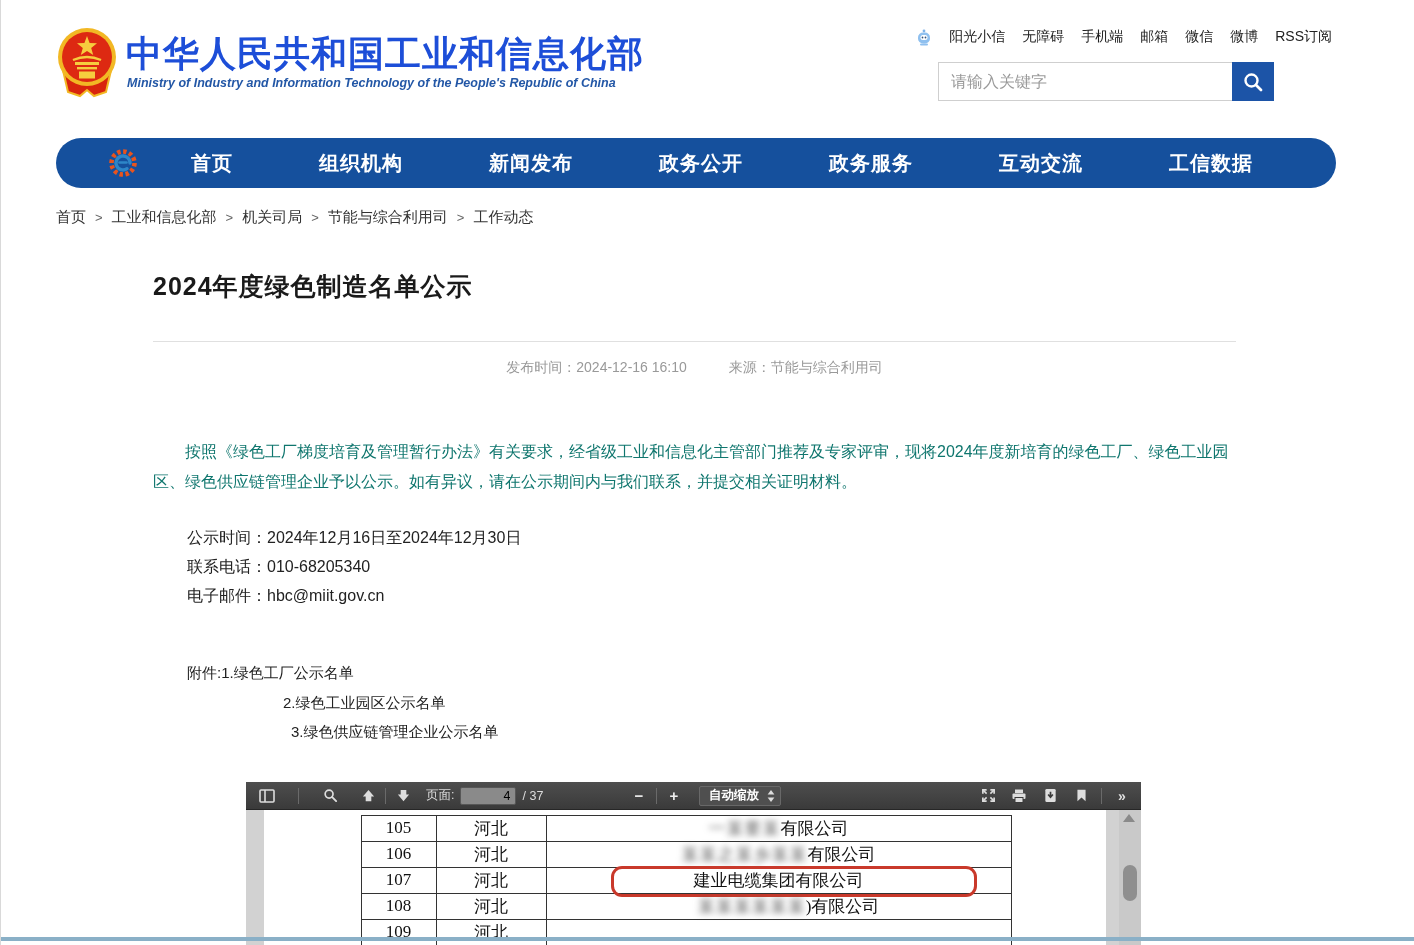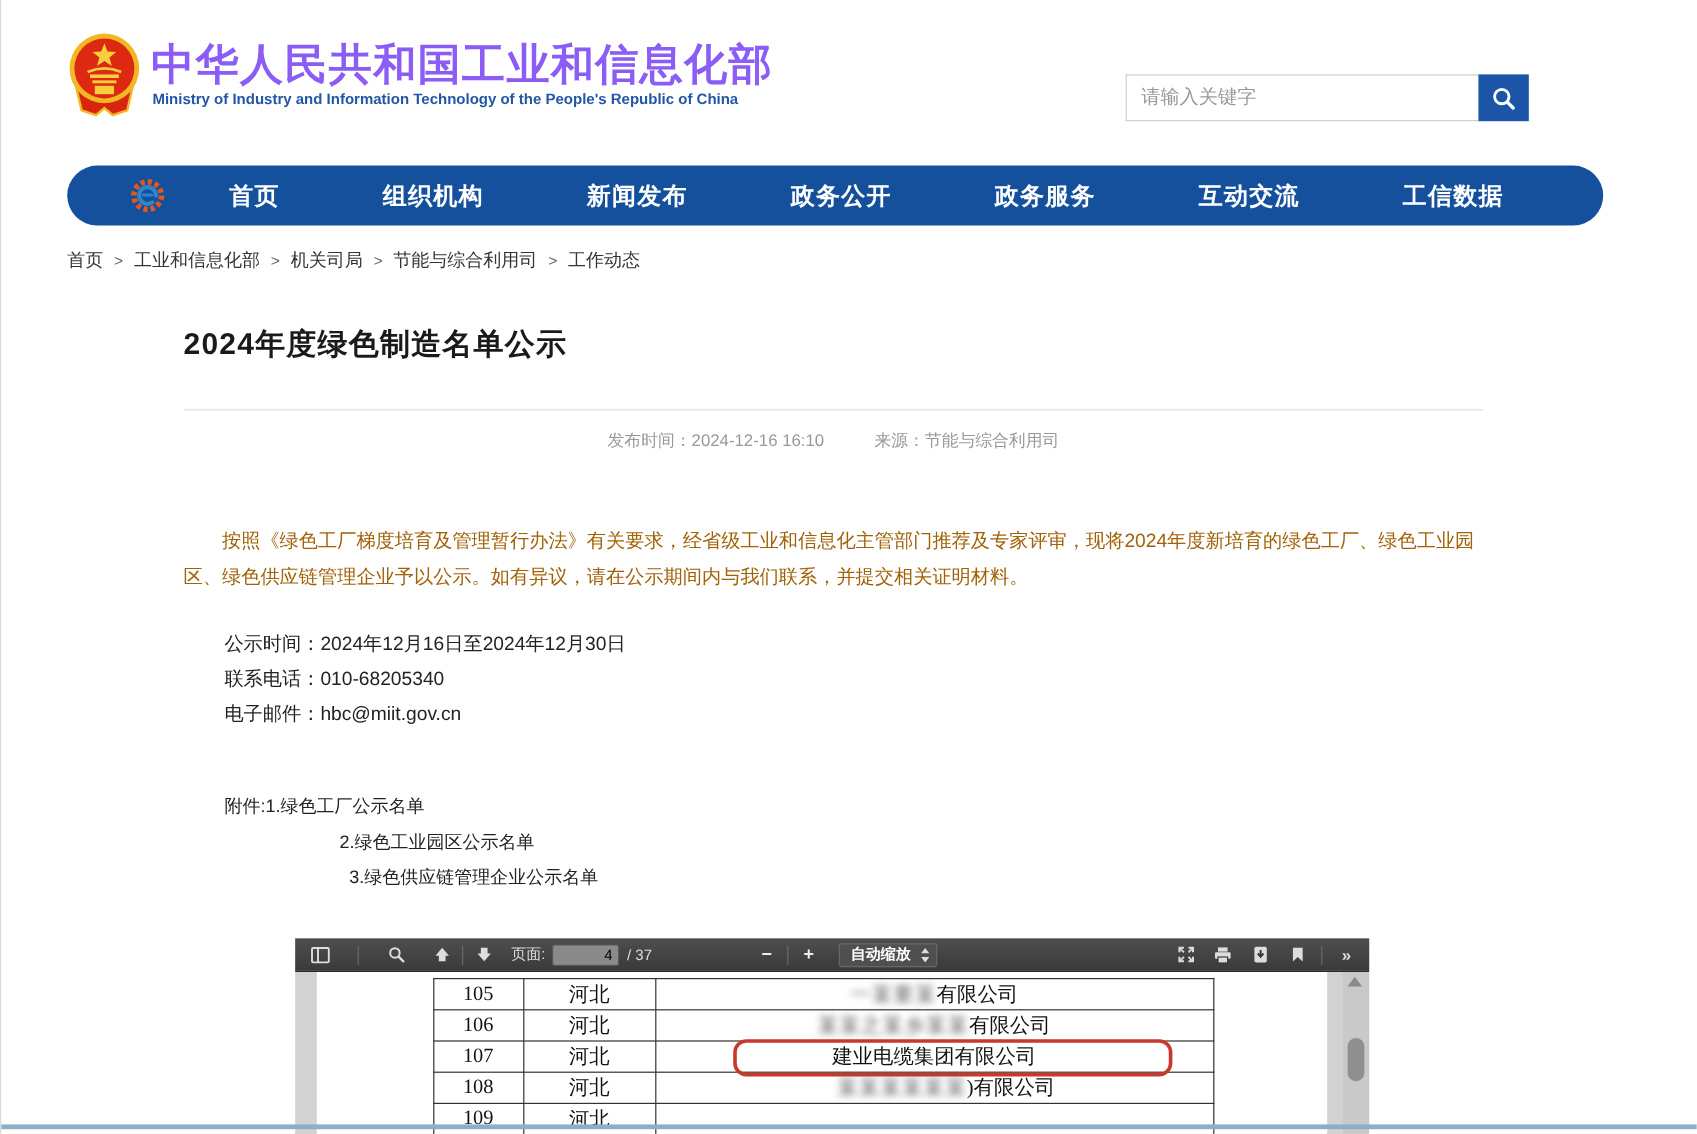--- a/index.html
+++ b/index.html
@@ -6,23 +6,23 @@
   html,body { background:#fff; }
   body { font-family:"Liberation Sans", sans-serif; }
   #screen {
     position:relative; width:1414px; height:945px; background:#fff;
     overflow:hidden; border-left:1px solid #d9d9d9;
   }
 
   
   .emblem { position:absolute; left:55px; top:26px; width:62px; height:72px; }
   .site-title { position:absolute; left:125px; top:30px; font-size:36px; font-weight:bold;
-    color:#8b5cf6; letter-spacing:1px; white-space:nowrap; }
+    color:#1d4ed8; letter-spacing:1px; white-space:nowrap; }
   .site-subtitle { position:absolute; left:126px; top:76px; font-size:12.5px; font-weight:bold;
-    color:#2357a6; white-space:nowrap; }
+    color:#2357a6; white-space:nowrap;font-style:italic; }
 
   .quick-links { position:absolute; top:28px; right:82px; display:flex; align-items:center;
     gap:17px; font-size:14px; color:#222; }
   .quick-links .ql-item { cursor:pointer; white-space:nowrap; }
   .mascot { width:16px; height:18px; display:inline-block; }
 
   .search-box { position:absolute; left:937px; top:62px; width:336px; height:39px;
     display:flex; }
   .search-input { flex:1; border:1px solid #cfcfcf; border-right:none; font-size:16px;
     padding:0 12px; color:#333; outline:none; }
@@ -45,21 +45,21 @@
   .crumb { cursor:pointer; white-space:nowrap; }
   .crumb-sep { color:#666; font-size:13px; }
 
   
   .article { position:absolute; left:152px; top:270px; width:1083px; }
   .article-title { text-align:left; font-size:25px; font-weight:bold; color:#1a1a1a;
     letter-spacing:1px; }
   .article-divider { margin-top:38px; border:none; border-top:1px solid #e0e0e0; }
   .article-meta { margin-top:17px; text-align:center; font-size:14px; color:#999; }
   .article-meta .meta-src { margin-left:38px; }
-  .article-body { margin-top:60px; font-size:16px; color:#a16207; line-height:30px;
+  .article-body { margin-top:60px; font-size:16px; color:#0f766e; line-height:30px;
     text-indent:2em; }
   .info-lines { margin-top:26px; margin-left:34px; font-size:16px; color:#222;
     line-height:29px; }
   .attachments { margin-top:48px; margin-left:34px; font-size:15px; color:#222;
     line-height:29.5px; }
   .attach-2 { margin-left:96px; }
   .attach-3 { margin-left:104px; }
 
   
   .pdf-viewer { position:absolute; left:245px; top:782px; width:895px; height:163px;
@@ -123,20 +123,39 @@
       <path d="M31 10 l2.6 7 7.4.3 -5.8 4.6 2 7.1 -6.2-4.1 -6.2 4.1 2-7.1 -5.8-4.6 7.4-.3 Z" fill="#f6cd3e"></path>
       <rect x="19" y="36" width="24" height="3" fill="#f6cd3e"></rect>
       <rect x="21" y="41" width="20" height="2.4" fill="#f6cd3e"></rect>
       <rect x="23" y="45.5" width="16" height="7" fill="#f6cd3e"></rect>
       <path d="M17 34 q14 -6 28 0" fill="none" stroke="#f6cd3e" stroke-width="2.4"></path>
     </svg>
   </div>
   <div class="site-title">中华人民共和国工业和信息化部</div>
   <div class="site-subtitle">Ministry of Industry and Information Technology of the People's Republic of China</div>
 
+  <div class="quick-links">
+    <span class="mascot">
+      <svg viewBox="0 0 16 18" width="16" height="18">
+        <circle cx="8" cy="3" r="1.4" fill="#7fb3e8"></circle>
+        <rect x="2" y="4.5" width="12" height="11" rx="5" fill="#8fc0ef"></rect>
+        <rect x="4.5" y="7" width="7" height="5" rx="2.5" fill="#fff"></rect>
+        <circle cx="6.5" cy="9.5" r=".9" fill="#33557f"></circle>
+          <circle cx="9.5" cy="9.5" r=".9" fill="#33557f"></circle>
+        <rect x="4" y="15.5" width="8" height="2" rx="1" fill="#8fc0ef"></rect>
+      </svg>
+    </span>
+    <span class="ql-item">阳光小信</span>
+    <span class="ql-item">无障碍</span>
+    <span class="ql-item">手机端</span>
+    <span class="ql-item">邮箱</span>
+    <span class="ql-item">微信</span>
+    <span class="ql-item">微博</span>
+    <span class="ql-item">RSS订阅</span>
+  </div>
 
   <div class="search-box">
     <input class="search-input" type="text" placeholder="请输入关键字" style="">
     <button class="search-btn">
       <span>
         <svg viewBox="0 0 22 22" width="22" height="22">
           <circle cx="9.5" cy="9.5" r="6" fill="none" stroke="#fff" stroke-width="2.4"></circle>
           <line x1="14" y1="14" x2="19" y2="19" stroke="#fff" stroke-width="2.8" stroke-linecap="round"></line>
         </svg>
       </span>

